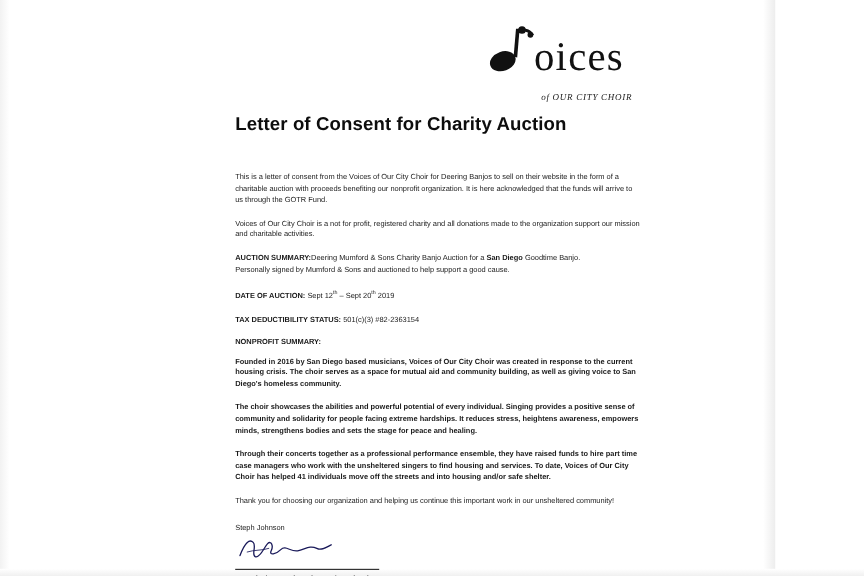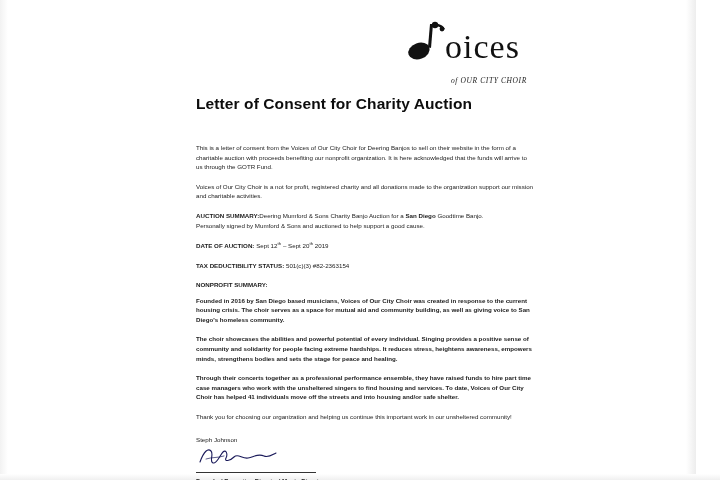--- a/index.html
+++ b/index.html
@@ -9,21 +9,21 @@
   }
   body {
     width: 720px;
     height: 480px;
     overflow: hidden;
     font-family: "Liberation Sans", sans-serif;
     color: #111111;
   }
   .page {
     position: relative;
-    width: 696px;
+    width: 646px;
     height: 480px;
     background: #ffffff;
   }
   
   .scan-edge-left {
     position: absolute;
     left: 0; top: 0;
     width: 8px; height: 480px;
     background: linear-gradient(to right, #f2f2f2, #ffffff);
   }

